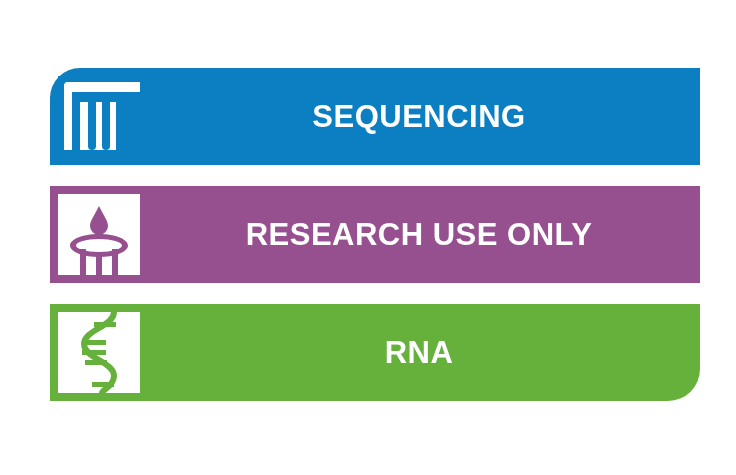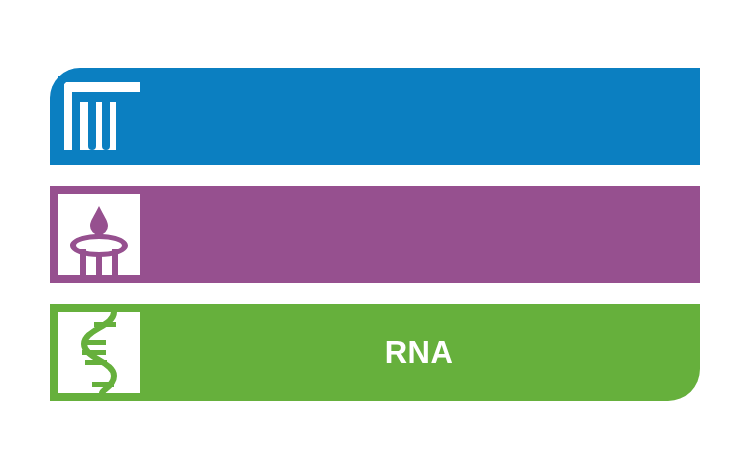--- a/index.html
+++ b/index.html
@@ -108,39 +108,45 @@
             <rect x="44" y="20" width="8" height="54" rx="4" fill="#0b7fc1"></rect>
             <rect x="58" y="20" width="10" height="54" fill="#0b7fc1"></rect>
             <rect x="60" y="16" width="22" height="65" fill="#0b7fc1"></rect>
             <rect x="0" y="74" width="82" height="7" fill="#0b7fc1"></rect>
             <rect x="0" y="0" width="82" height="6" fill="#0b7fc1"></rect>
             <rect x="0" y="0" width="6" height="81" fill="#0b7fc1"></rect>
           </g>
         </svg>
       </div>
     </div>
+    <div class="badge-label-slot">
+      <span class="badge-label" style="color: rgb(255, 255, 255);">SEQUENCING</span>
+    </div>
   </div>
 
   <div class="badge-row" style="background: rgb(150, 80, 143);">
     <div class="badge-icon-slot">
       <div class="icon-plate"></div>
       <div class="icon-glyph">
         <svg viewBox="0 0 82 81" xmlns="http://www.w3.org/2000/svg">
           <g fill="#96508f">
 
             <path d="M41 12 C36 22 32 27 32 32 a9 9 0 0 0 18 0 C50 27 46 22 41 12 Z"></path>
 
             <path d="M41 40 C24 40 12 45.5 12 51.5 C12 57.5 24 63 41 63 C58 63 70 57.5 70 51.5 C70 45.5 58 40 41 40 Z M41 45 C54 45 64 48 64 51.5 C64 55 54 58 41 58 C28 58 18 55 18 51.5 C18 48 28 45 41 45 Z"></path>
 
             <rect x="22" y="55" width="6" height="26"></rect>
             <rect x="38" y="60" width="6" height="21"></rect>
             <rect x="54" y="55" width="6" height="26"></rect>
           </g>
         </svg>
       </div>
+    </div>
+    <div class="badge-label-slot">
+      <span class="badge-label" style="color: rgb(255, 255, 255);">RESEARCH USE ONLY</span>
     </div>
   </div>
 
   <div class="badge-row last" style="background: rgb(102, 176, 60);">
     <div class="badge-icon-slot">
       <div class="icon-plate"></div>
       <div class="icon-glyph">
         <svg viewBox="0 0 82 81" xmlns="http://www.w3.org/2000/svg">
           <g stroke="#66b03c" fill="none" stroke-width="6" stroke-linecap="butt">
 

